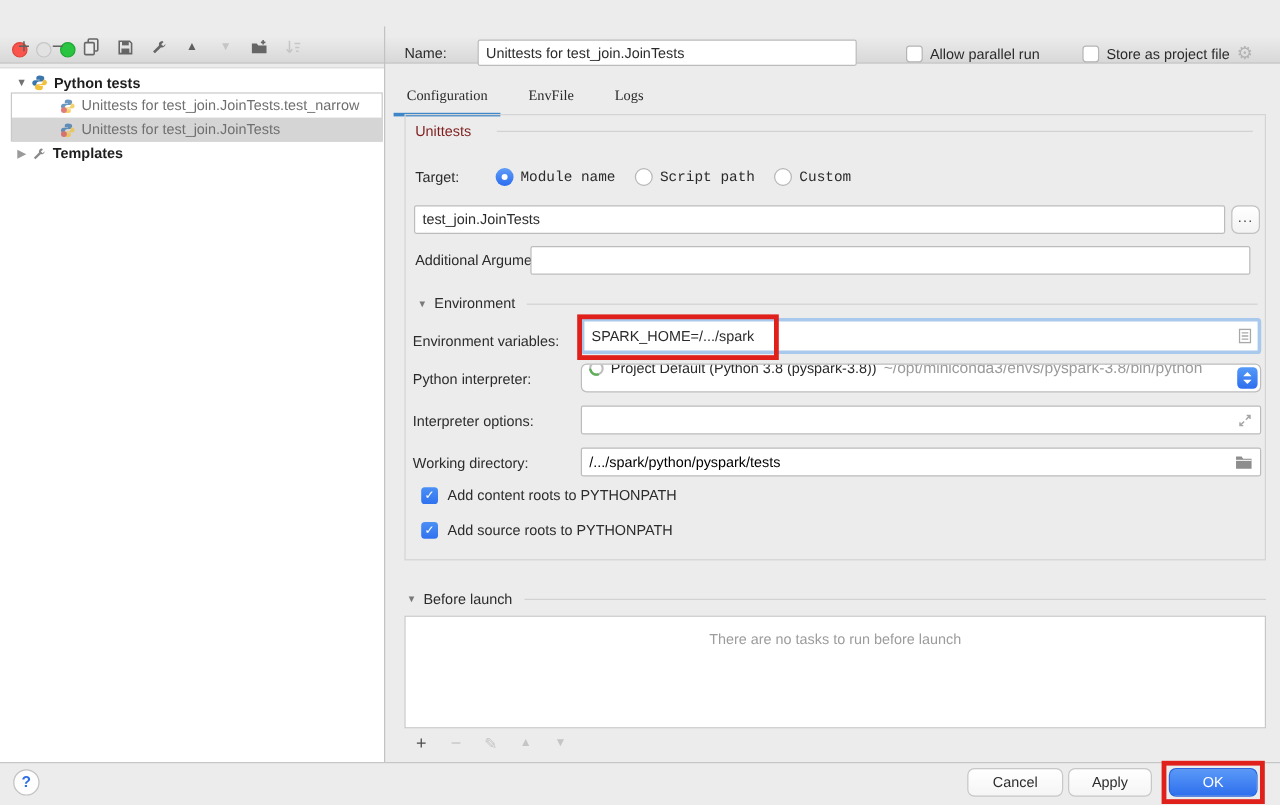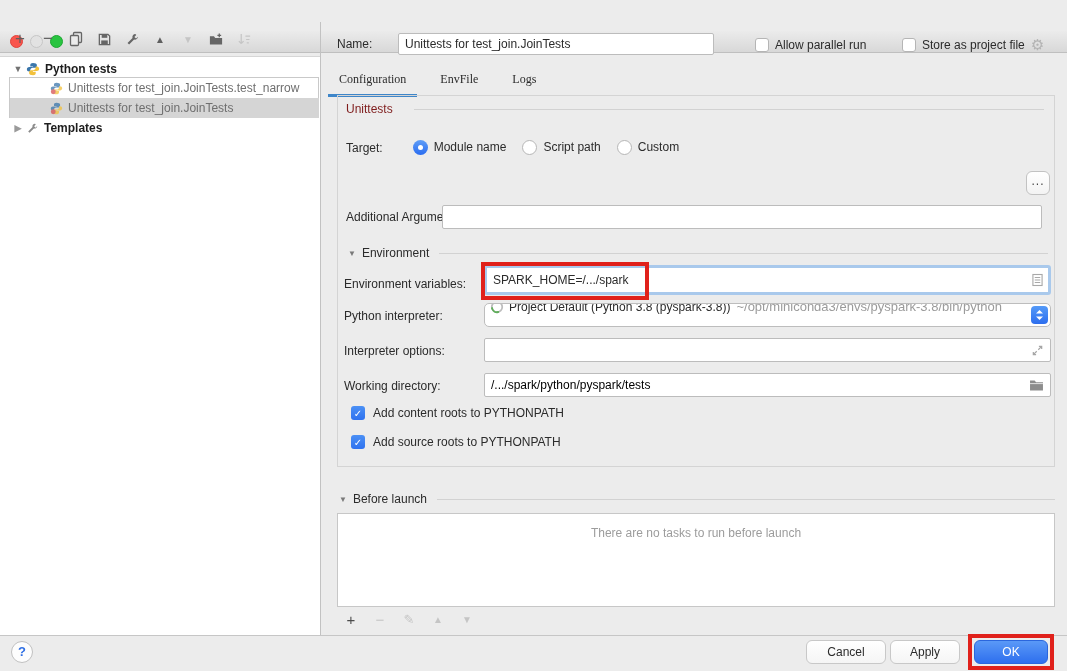--- a/index.html
+++ b/index.html
@@ -56,21 +56,21 @@
   .hline { position:absolute; height:1px; background:#d2d2d2; }
   .sechead { position:absolute; display:flex; align-items:center; }
   .sechead .tri { font-size:8px; color:#7a7a7a; margin-right:6px; }
   .sechead .sline { flex:1; height:1px; background:#d2d2d2; margin-left:10px; }
 
   .radio { width:15px; height:15px; border-radius:50%; flex:0 0 15px; position:relative; }
   .radio.sel { background:linear-gradient(#5f9ef7,#2a6cf0); }
   .radio.sel::after { content:''; position:absolute; left:5px; top:5px; width:5px; height:5px;
                       border-radius:50%; background:#fff; }
   .radio.un { background:#fff; border:1px solid #b6b6b6; }
-  .rgroup { display:flex; gap:6px; }
+  .rgroup { display:flex; align-items:center; gap:6px;font-family:Liberation Mono, monospace; }
 
   .browse { position:absolute; width:24px; height:24px; border:1px solid #c2c2c2; border-radius:6px;
             background:linear-gradient(#fff,#f3f3f3); font-size:12px; line-height:18px; text-align:center;
             color:#444; letter-spacing:1px; }
   .envouter { position:absolute; left:146px; top:169px; width:567px; height:30px;
               border:3px solid #a9c9ec; border-radius:3px; background:#fff; display:flex; align-items:center; }
   .envouter input { flex:1; border:none; outline:none; font:12px "Liberation Sans",sans-serif;
                     color:#2b2b2b; padding:0 6px; background:transparent; }
   .redbox { position:absolute; border:4px solid #e0211b; z-index:8; pointer-events:none; }
 
@@ -237,20 +237,21 @@
         <span class="rgroup">
           <span class="radio un"></span>
           <span>Script path</span>
         </span>
         <span class="rgroup">
           <span class="radio un"></span>
           <span>Custom</span>
         </span>
       </div>
 
+      <input class="tfield" style="left: 7px; top: 75px; width: 676px; height: 24px;" value="test_join.JoinTests">
       <div class="browse" style="left:688px;top:75px">...</div>
 
       <div class="lbl" style="left:8px;top:114px">Additional Arguments:</div>
       <input class="tfield" style="left: 104px; top: 109px; width: 600px; height: 24px;" value="">
 
       <div class="sechead" style="left:10px;top:150px;width:700px">
         <span class="tri">▼</span>
         <span>Environment</span>
         <span class="sline"></span>
       </div>

